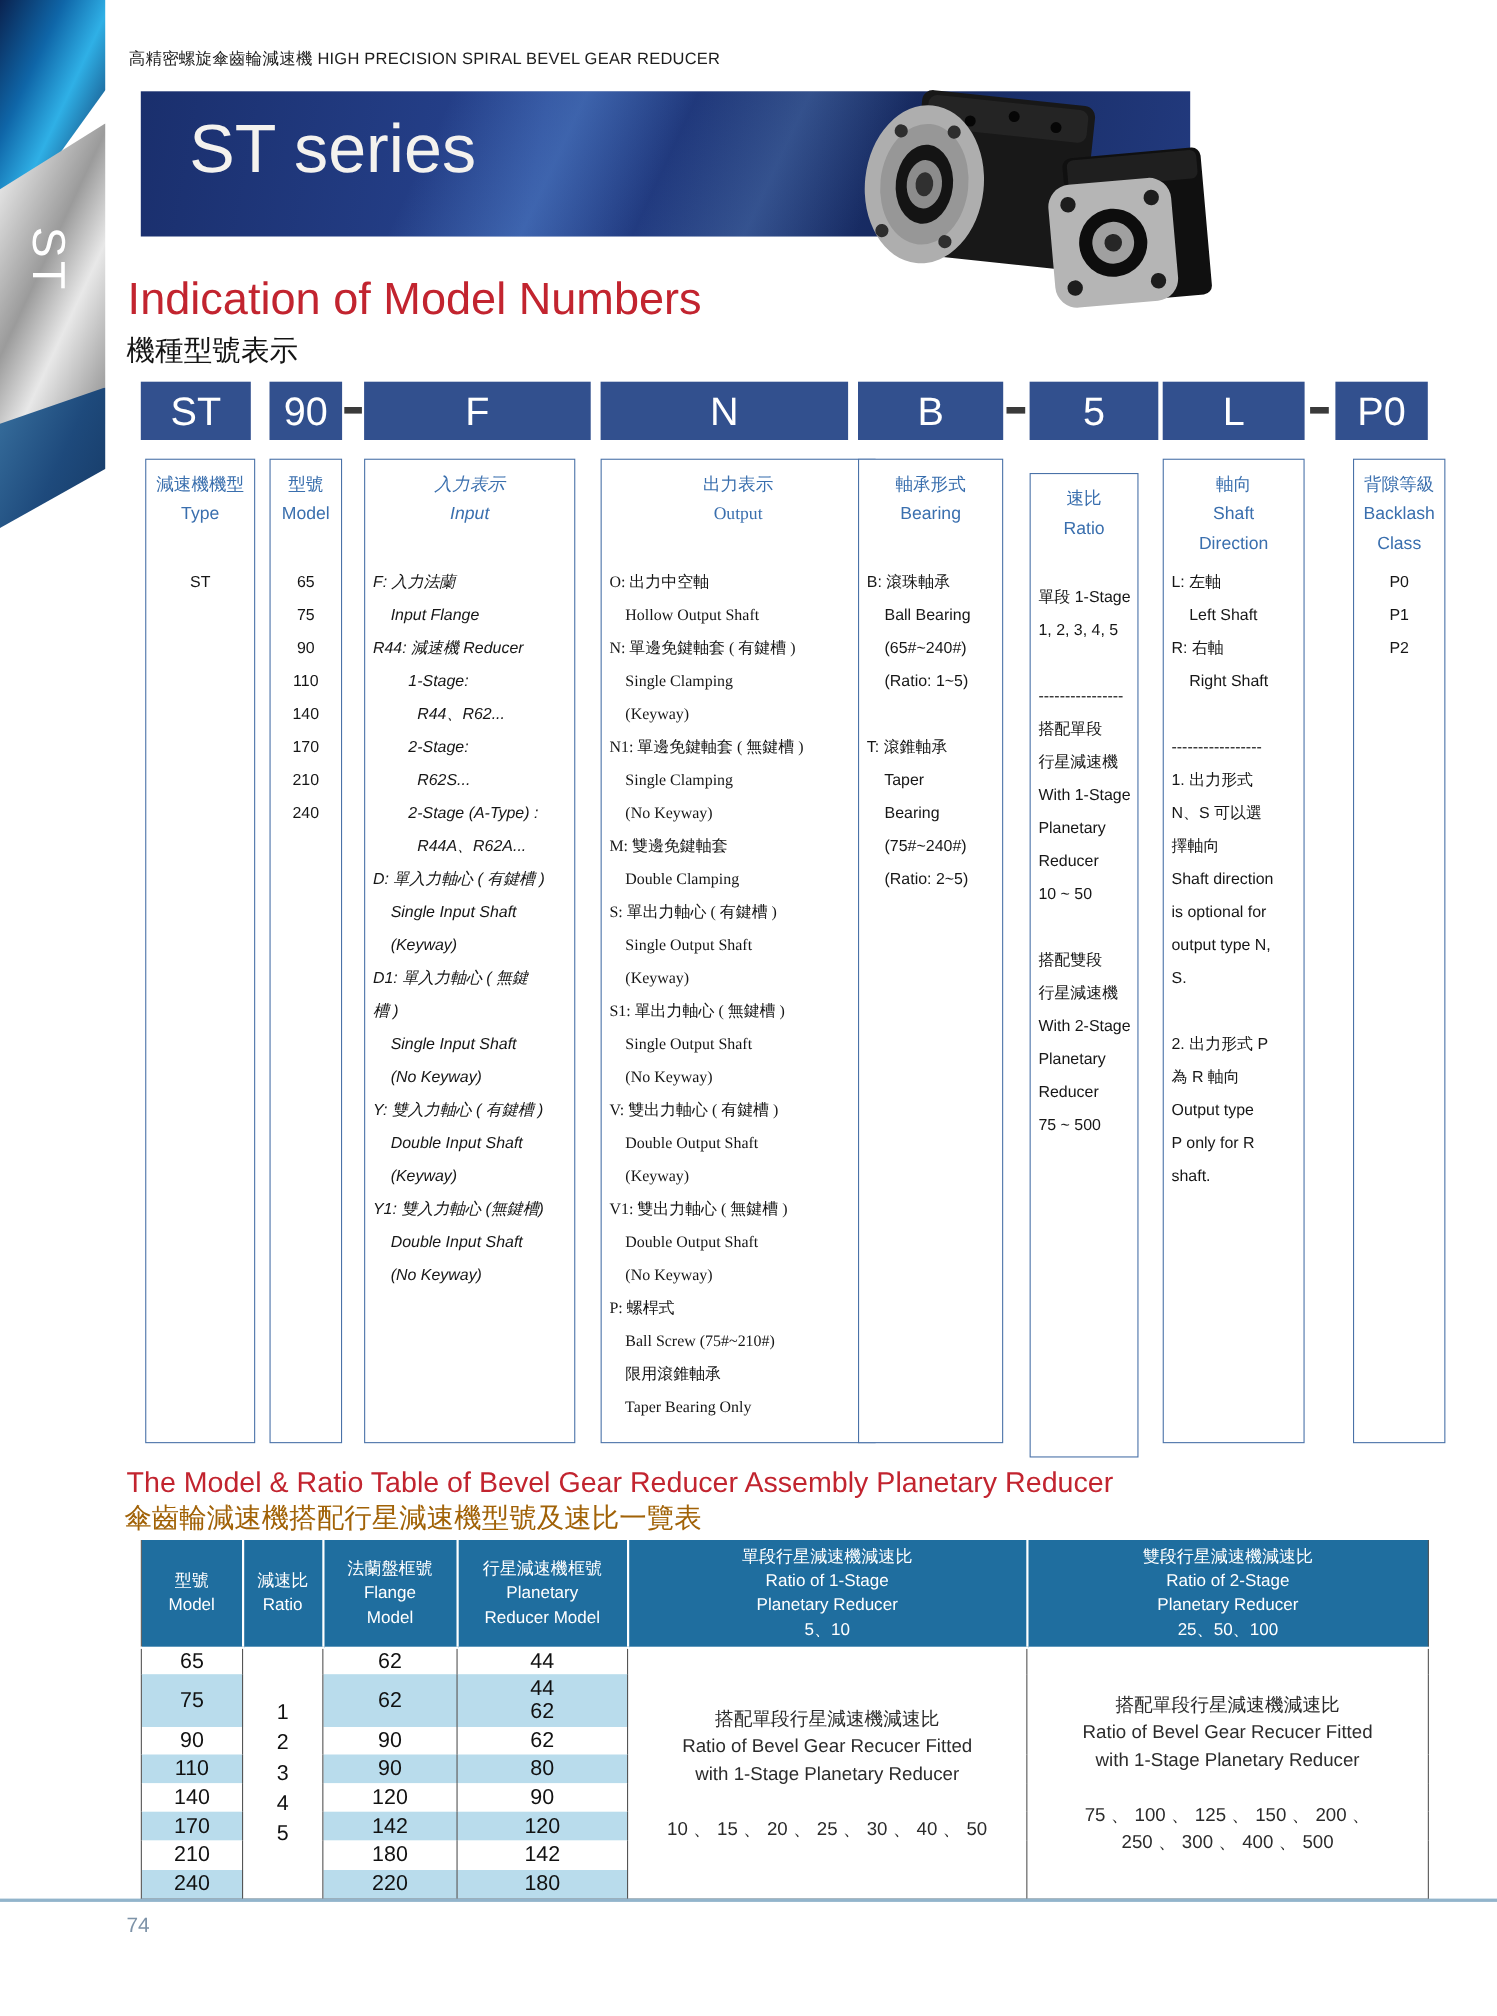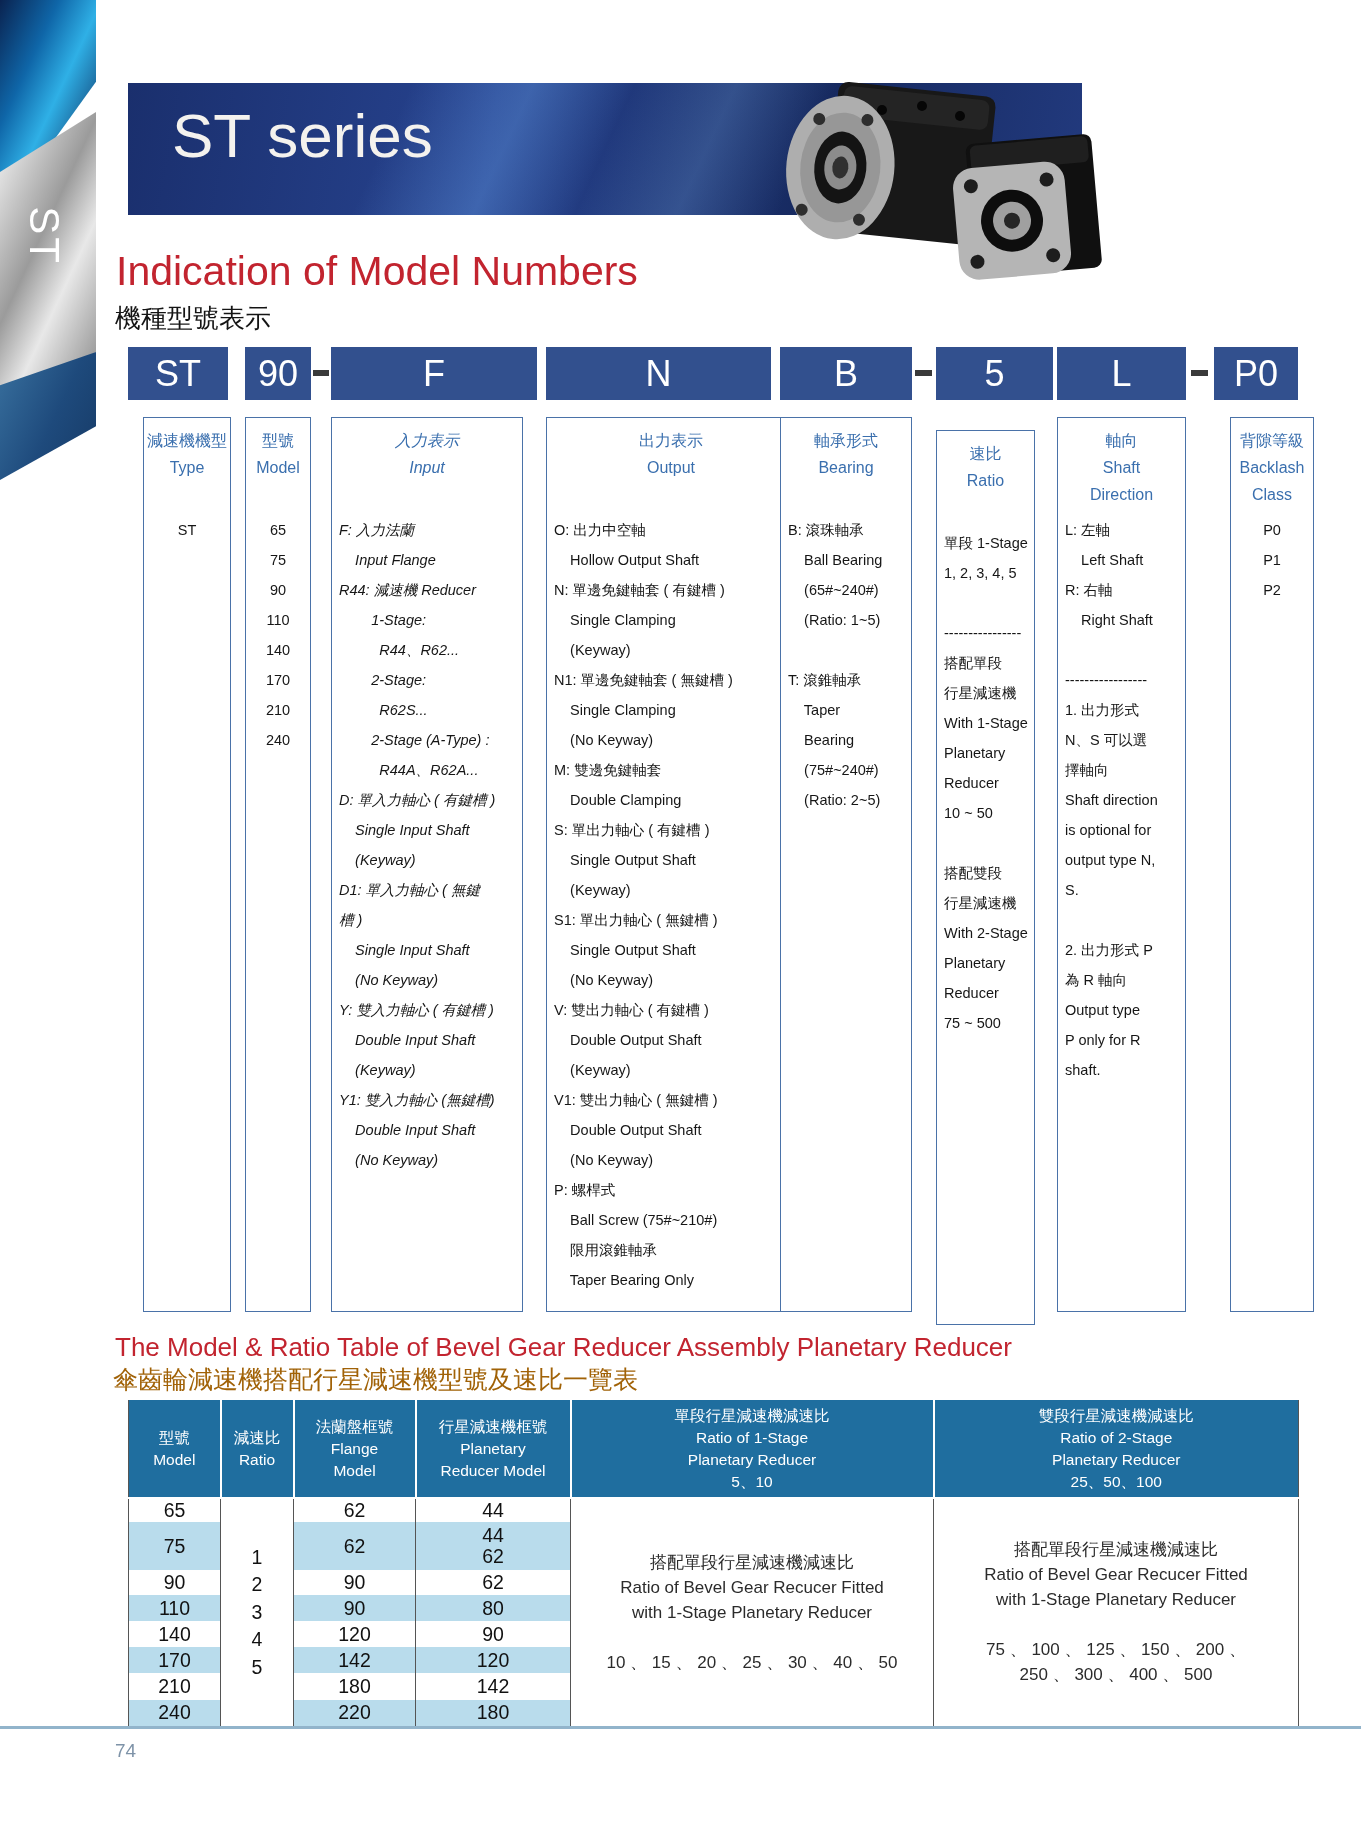--- a/index.html
+++ b/index.html
@@ -39,22 +39,22 @@
   .mblock{position:absolute;top:347px;height:53px;background:#32508e;color:#fff;
     display:flex;align-items:center;justify-content:center;font-size:36px;}
   .mdash{position:absolute;top:370px;height:6px;background:#3a3a3a;}
   .ms0{left:128px;width:100px;} .ms1{left:245px;width:66px;} .ms2{left:313px;width:16px;}
   .ms3{left:331px;width:206px;} .ms4{left:546px;width:225px;} .ms5{left:780px;width:132px;}
   .ms6{left:915px;width:17px;} .ms7{left:936px;width:117px;} .ms8{left:1057px;width:129px;}
   .ms9{left:1191px;width:17px;} .ms10{left:1214px;width:84px;}
 
   
   .colbox{position:absolute;top:417px;height:895px;background:#fff;border:1.5px solid #4a72a8;box-sizing:border-box;}
-  .c0{left:143px;width:88px;} .c1{left:245px;width:66px;} .c2{left:331px;width:192px;font-style:italic;}
-  .c3{left:546px;width:250px;} .c4{left:780px;width:132px;} .c5{left:936px;width:99px;margin-top:13px;}
+  .c0{left:132px;width:100px;} .c1{left:245px;width:66px;} .c2{left:331px;width:192px;font-style:italic;}
+  .c3{left:546px;width:250px;font-family:Liberation Serif, serif;} .c4{left:780px;width:132px;} .c5{left:936px;width:99px;margin-top:13px;}
   .c6{left:1057px;width:129px;} .c7{left:1214px;width:84px;margin-left:16px;}
   .colhead{padding-top:9px;text-align:center;color:#3a6fae;font-size:16px;line-height:27px;}
   .colbody{position:absolute;left:0;right:0;top:97px;}
   .colline{height:30px;line-height:30px;font-size:14.5px;color:#161616;white-space:pre;padding-left:7px;overflow:hidden;}
   .center .colline{padding-left:0;text-align:center;}
 
   
   .h2{position:absolute;left:115px;top:1332px;font-size:26px;color:#c2242f;}
   .h2sub{position:absolute;left:113px;top:1363px;font-size:25px;color:#a16207;}
 
@@ -85,20 +85,21 @@
 
 <div class="page">
 
   <div class="side">
     <div class="band-cyan"></div>
     <div class="band-silver"></div>
     <div class="band-steel"></div>
     <div class="side-label">ST</div>
   </div>
 
+  <div class="top-header">高精密螺旋傘齒輪減速機  HIGH PRECISION SPIRAL BEVEL GEAR REDUCER</div>
 
   <div class="banner">
     <div class="banner-title">ST series</div>
   </div>
 
   <svg class="product" viewBox="0 0 365 295">
 
     <g transform="translate(112,128)">
       <rect x="-34" y="-88" width="158" height="150" rx="10" transform="rotate(6)" fill="#181818"></rect>
       <rect x="-28" y="-84" width="146" height="30" rx="8" transform="rotate(6)" fill="#242424"></rect>

